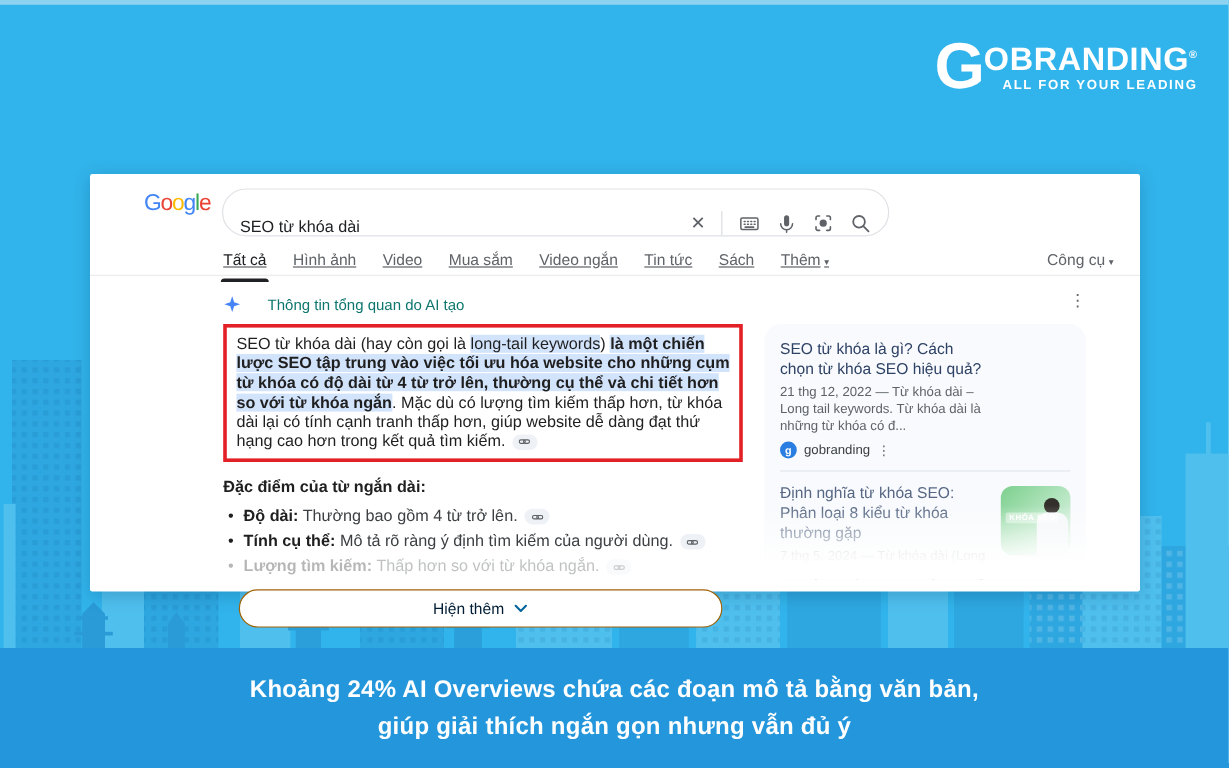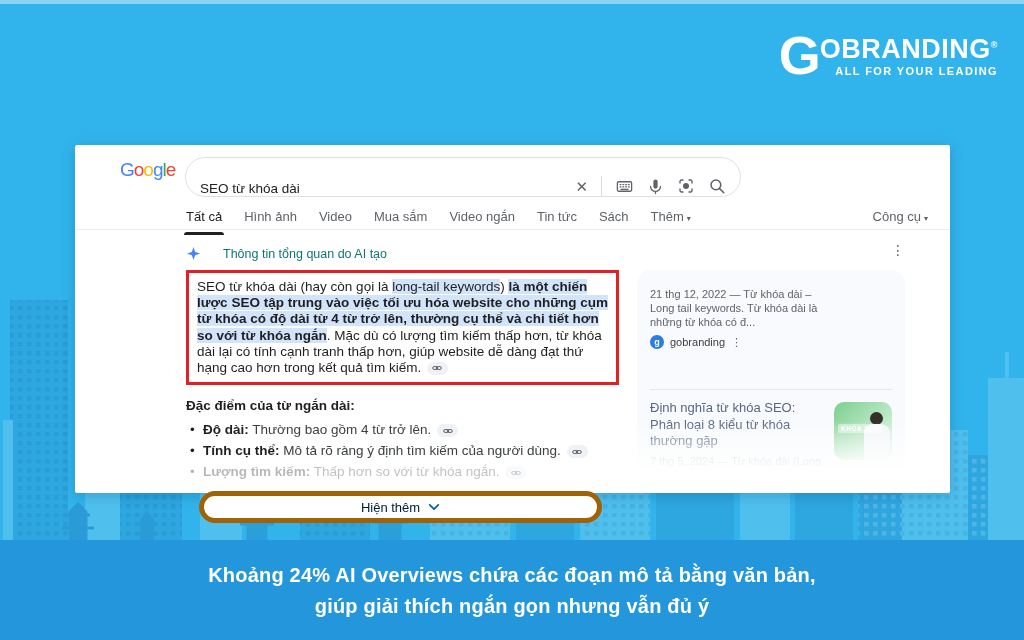--- a/index.html
+++ b/index.html
@@ -29,42 +29,42 @@
   .search-bar{position:absolute;left:110px;top:12px;width:556px;height:40px;border:1px solid #dfe1e5;
         border-radius:20px;display:flex;align-items:flex-end;padding:0 14px;background:#fff;}
   .query{flex:1;font-size:13.5px;color:#202124;}
   .bar-icons{display:flex;align-items:center;gap:13px;}
   .close-x{font-size:15px;color:#5f6368;line-height:1;cursor:pointer;}
   .vdiv{width:1px;height:20px;background:#dadce0;}
   .bar-icons svg{display:block;}
 
   .tab-strip{position:absolute;top:58px;left:111px;right:22px;height:26px;display:flex;align-items:center;
         font-size:13px;color:#5f6368;}
-  .tabs{display:flex;gap:22px;flex:1;align-items:center;}
+  .tabs{display:flex;gap:22px;flex:1;align-items:center;text-decoration:underline;}
   .tab{position:relative;cursor:pointer;white-space:nowrap;}
   .tab-active{color:#202124;font-weight:500;}
   .tab-active::after{content:"";position:absolute;left:-2px;right:-2px;top:23px;height:3px;background:#202124;border-radius:3px 3px 0 0;}
   .caret{font-size:8px;margin-left:3px;color:#5f6368;}
   .tools{cursor:pointer;white-space:nowrap;}
   .header-rule{position:absolute;top:84px;left:0;right:0;border-bottom:1px solid #ececec;}
 
   .col-left{position:absolute;left:111px;top:96px;width:433px;}
   .aio-header{display:flex;align-items:center;gap:22px;margin-top:5px;font-size:12.5px;color:#0f766e;}
   .aio-box{margin-top:9px;border:3px solid var(--accent-red);padding:6px 8px;font-size:13.5px;line-height:16.2px;color:#1f1f1f;}
   .hl{background:var(--highlight-blue);}
   .hl-b{background:var(--highlight-blue);font-weight:700;}
   .chip{display:inline-flex;align-items:center;justify-content:center;width:21px;height:13px;background:#eef1f6;
         border-radius:7px;vertical-align:middle;margin-left:2px;cursor:pointer;}
   .features-h{margin-top:13px;font-size:13.5px;font-weight:700;color:#1f1f1f;}
   .blist{list-style:none;margin-top:6px;}
   .blist li{position:relative;padding-left:17px;font-size:13.5px;line-height:21px;color:#3c4043;}
   .blist li::before{content:"•";position:absolute;left:4px;color:#1f1f1f;}
   .blist .term{font-weight:700;color:#1f1f1f;}
   .faded{opacity:.32;}
-  .show-more{margin-top:9px;width:403px;margin-left:13px;height:32px;border:5px solid #a16207;border-radius:16px;
+  .show-more{margin-top:9px;width:403px;margin-left:13px;height:32px;border:1px solid #a16207;border-radius:16px;
         background:#fff;display:flex;align-items:center;justify-content:center;gap:8px;font-size:13px;
         color:#001d35;font-family:inherit;cursor:pointer;}
 
   .col-right{position:absolute;left:562px;top:96px;width:268px;height:250px;}
   .kebab{position:absolute;right:0;top:2px;font-size:14px;color:#5f6368;cursor:pointer;line-height:1;}
   .panel{position:absolute;left:0;top:29px;width:268px;height:213px;background:var(--panel-bg);
         border-radius:14px;padding:13px 13px 0 13px;overflow:hidden;}
   .rcard{position:relative;min-height:92px;padding-right:68px;}
   .rtitle{font-size:13px;line-height:16.5px;font-weight:500;color:#2e4265;cursor:pointer;}
   .rsnippet{margin-top:4px;font-size:11px;line-height:14px;color:#5f6368;}
@@ -257,20 +257,21 @@
             <path d="M2 2l5 5 5-5" stroke-linecap="round" stroke-linejoin="round"></path>
           </svg>
       </button>
     </div>
 
     <div class="col-right">
       <div class="kebab">⋮</div>
       <div class="panel">
 
         <div class="rcard">
+          <div class="rtitle">SEO từ khóa là gì? Cách chọn từ khóa SEO hiệu quả?</div>
           <div class="rsnippet">21 thg 12, 2022 — Từ khóa dài – Long tail keywords. Từ khóa dài là những từ khóa có đ...</div>
           <div class="rsource">
             <span class="favicon">g</span>
             <span class="sname">gobranding</span>
             <span class="skebab">⋮</span>
           </div>
         </div>
 
         <div class="rdivider"></div>
 

